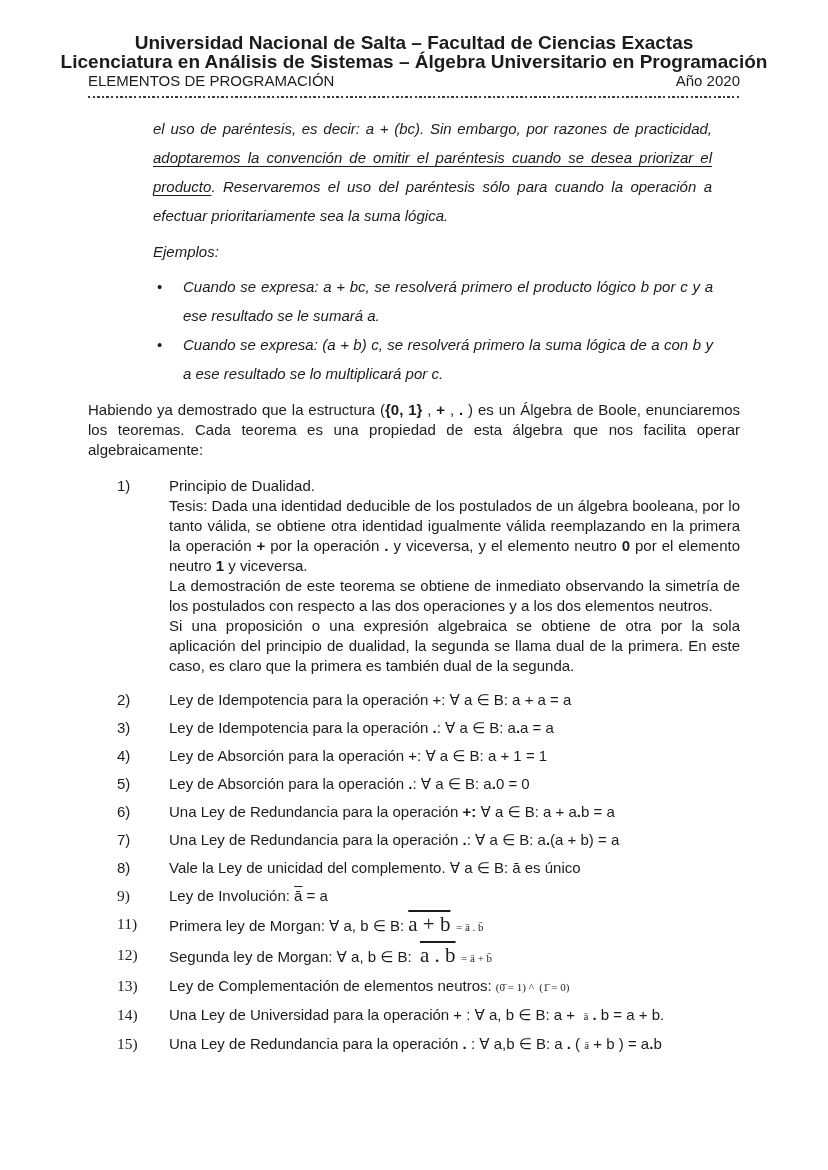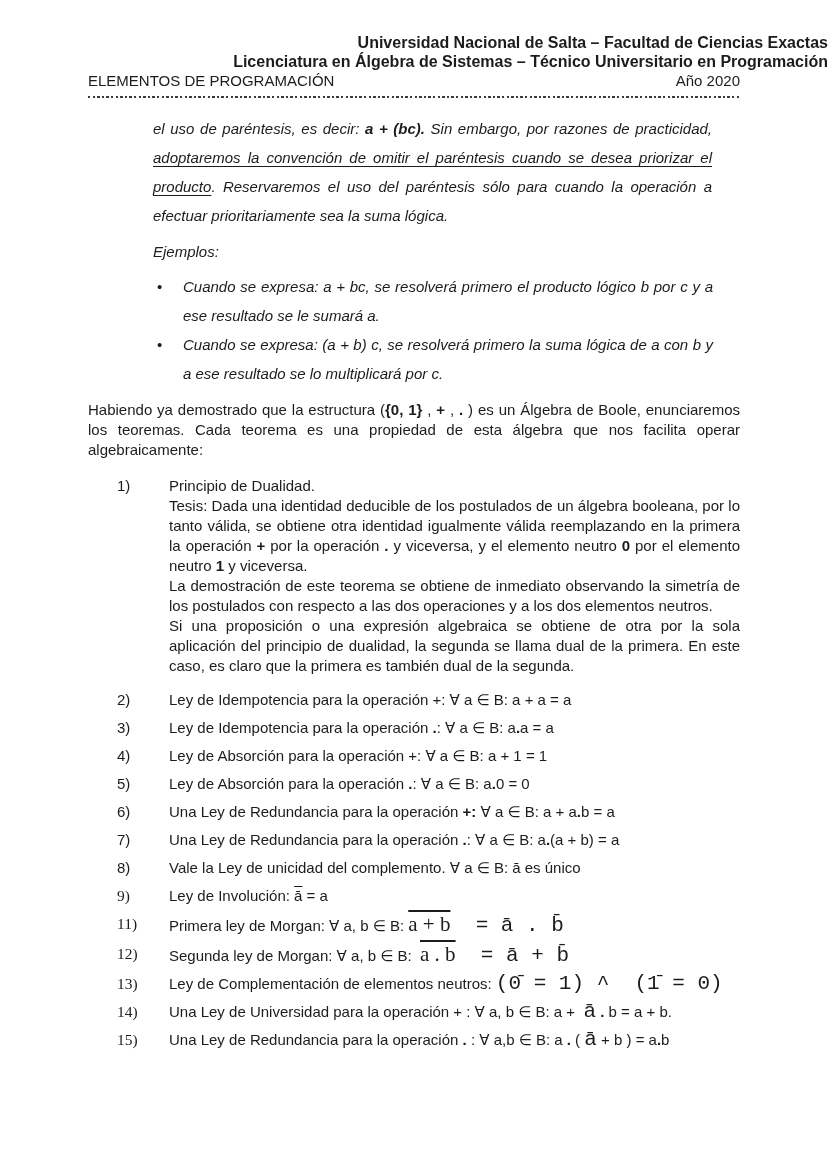--- a/index.html
+++ b/index.html
@@ -3,21 +3,21 @@
 <meta charset="utf-8">
 <style>
   html,body{margin:0;padding:0;background:#e8e8e8;}
   .page{
     width:828px;height:1170px;margin:0 auto;background:#ffffff;
     color:#1c1c1c;font-family:"Liberation Sans","DejaVu Sans",sans-serif;
     font-size:15px;position:relative;overflow:hidden;box-sizing:border-box;
     padding-top:33px;
   }
   
-  .h-center{text-align:right;font-weight:bold;font-size:16px;line-height:19px;}
+  .h-center{text-align:center;font-weight:bold;font-size:19px;line-height:19px;}
   .h-row{display:flex;justify-content:space-between;margin:0 88px;font-weight:normal;font-size:15px;line-height:20px;}
   .dashes{margin:5px 88px 0 88px;height:2px;
     background:repeating-linear-gradient(to right,#3c3c3c 0 2.4px,transparent 2.4px 4.6px);}
   
   .doc-main{margin:0 88px;}
   .intro{margin:16px 0 0 65px;width:559px;text-align:justify;line-height:29px;font-style:italic;}
   .examples-label{margin:12px 0 0 65px;font-style:italic;line-height:20px;}
   .bullets{margin:10px 0 4px 65px;width:560px;}
   .bullet-item{position:relative;padding-left:30px;font-style:italic;line-height:29px;text-align:justify;}
   .bullet-item::before{content:"\2022";position:absolute;left:4px;top:0;font-style:normal;}
@@ -26,34 +26,34 @@
   .theorems{margin:9px 0 0 0;}
   .t-row{display:flex;margin-bottom:8px;}
   .t-row:first-child{margin-bottom:14px;}
   .t-num{flex:none;width:65px;padding-left:29px;box-sizing:border-box;line-height:20px;}
   .t-num.serif{font-family:"Liberation Serif","DejaVu Serif",serif;font-size:15.5px;}
   .t-body{flex:1;text-align:justify;line-height:20px;white-space:pre-wrap;margin-left:16px;}
   
   .sg-plain{}
   .sg-bold{font-weight:bold;}
   .sg-italic{font-style:italic;}
-  .sg-bold-italic{font-weight:bold;font-style:italic;}
+  .sg-bold-italic{font-weight:normal;font-style:italic;}
   .sg-italic-underline{font-style:italic;text-decoration:underline;text-underline-offset:3px;}
-  .sg-formula{font-family:Liberation Mono, monospace;font-size:21px;}
+  .sg-formula{font-family:Liberation Serif, serif;font-size:11px;}
   .sg-formula-overline{font-family:"Liberation Serif","DejaVu Serif",serif;font-size:21px;text-decoration:overline;}
   .sg-overline{text-decoration:overline;}
 </style>
 </head>
 <body>
 
 <div class="page">
 
   <header>
     <div class="h-center">Universidad Nacional de Salta – Facultad de Ciencias Exactas</div>
-    <div class="h-center">Licenciatura en Álgebra de Sistemas – Técnico Universitario en Programación</div>
+    <div class="h-center">Licenciatura en Análisis de Sistemas – Álgebra Universitario en Programación</div>
     <div class="h-row">
       <span>ELEMENTOS DE PROGRAMACIÓN</span>
       <span>Año 2020</span>
     </div>
     <div class="dashes"></div>
   </header>
 
   <main class="doc-main">
     <p class="intro"><span class="sg-italic">el uso de paréntesis, es decir: </span><span class="sg-bold-italic">a + (bc).</span><span class="sg-italic"> Sin embargo, por razones de practicidad, </span><span class="sg-italic-underline">adoptaremos la convención de omitir el paréntesis cuando se desea priorizar el producto</span><span class="sg-italic">. Reservaremos el uso del paréntesis sólo para cuando la operación a efectuar prioritariamente sea la suma lógica.</span></p>
     <p class="examples-label">Ejemplos:</p>

